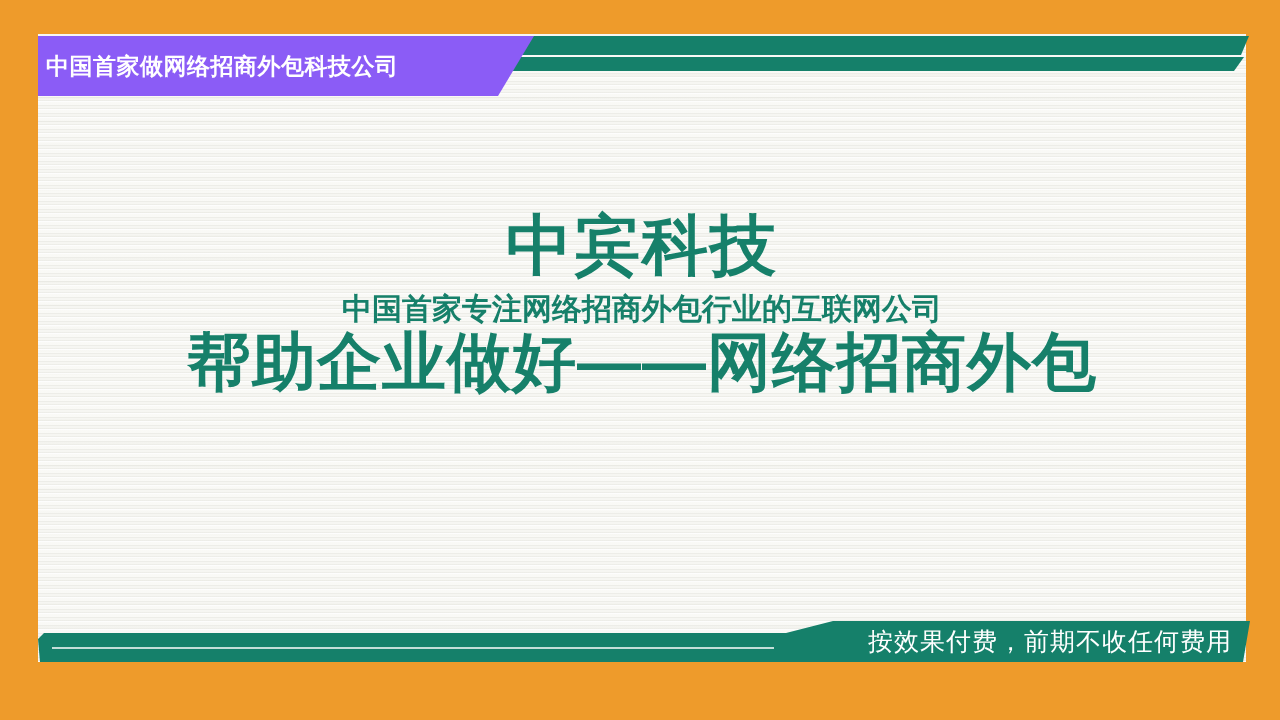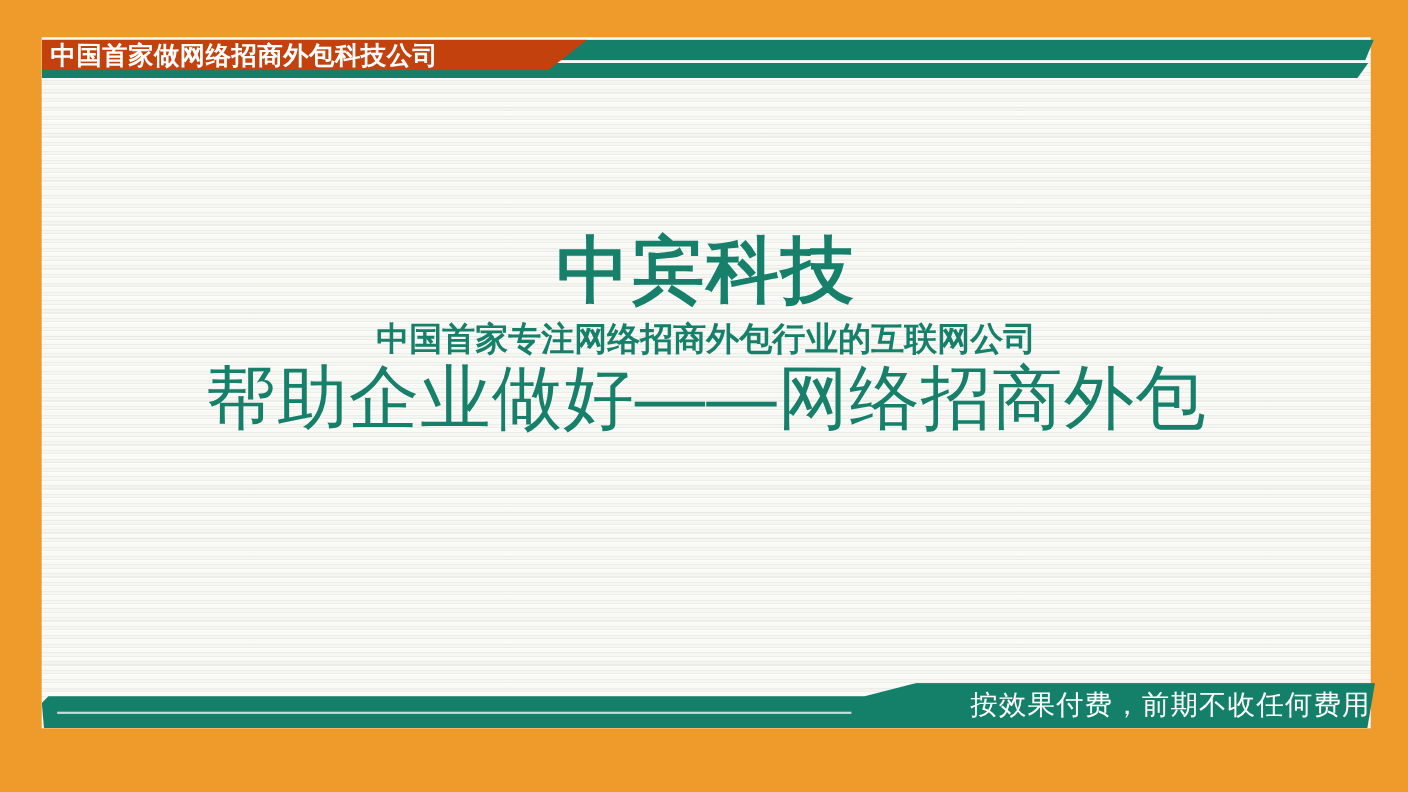--- a/index.html
+++ b/index.html
@@ -43,22 +43,22 @@
     position:absolute;left:0;top:0;height:19px;width:1211px;
     background:#15806a;
     clip-path:polygon(0 0, 1211px 0, 1203px 100%, 0 100%);
   }
   .hdr-strip-bot{
     position:absolute;left:0;top:21px;height:14px;width:1206px;
     background:#15806a;
     clip-path:polygon(0 0, 1206px 0, 1196px 100%, 0 100%);
   }
   .hdr-block{
-    position:absolute;left:0;top:0;width:496px;height:28px;
-    background:#c2410c;
+    position:absolute;left:0;top:0;width:496px;height:60px;
+    background:#8b5cf6;
     clip-path:polygon(0 0, 496px 0, 460px 100%, 0 100%);
     display:flex;align-items:center;
   }
   .hdr-label{
     color:#ffffff;font-size:23px;font-weight:bold;letter-spacing:0.5px;
     margin-left:8px;white-space:nowrap;line-height:1;
   }
 
   
   .center{
@@ -70,21 +70,21 @@
   }
   .brand{
     font-size:66px;font-weight:bold;line-height:1;letter-spacing:2px;
     margin-top:62px;
   }
   .tagline{
     font-size:30px;font-weight:bold;line-height:1;letter-spacing:0px;
     margin-top:16px;
   }
   .headline{
-    font-size:64px;font-weight:normal;line-height:1;letter-spacing:1px;
+    font-size:64px;font-weight:bold;line-height:1;letter-spacing:1px;
     margin-top:6px;white-space:nowrap;
   }
 
   
   .ftr{position:absolute;left:38px;bottom:58px;width:1212px;height:42px;}
   .ftr-bar{
     position:absolute;left:0;bottom:0;width:1212px;height:41px;
     background:#15806a;
     clip-path:polygon(
       0 18px,
@@ -93,21 +93,21 @@
       795px 0,
       1212px 0,
       1205px 100%,
       2px 100%);
   }
   .ftr-line{
     position:absolute;left:14px;bottom:13px;width:722px;height:2px;
     background:rgba(255,255,255,0.75);
   }
   .ftr-text{
-    position:absolute;right:4px;top:4px;
+    position:absolute;right:18px;top:4px;
     color:#ffffff;font-size:25px;line-height:34px;letter-spacing:1px;
     white-space:nowrap;
   }
 </style>
 </head>
 <body>
 
 <div class="slide">
 
   <div class="paper"></div>

